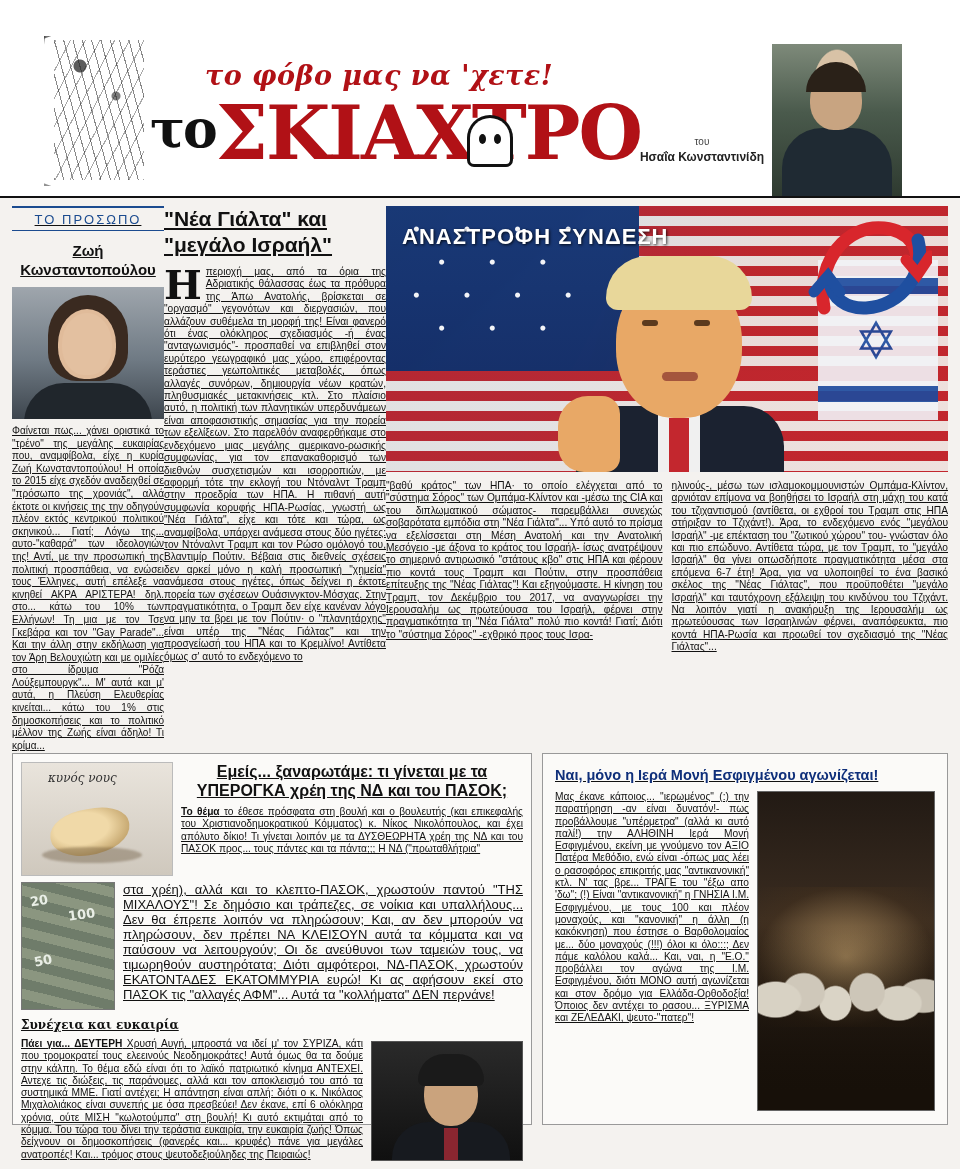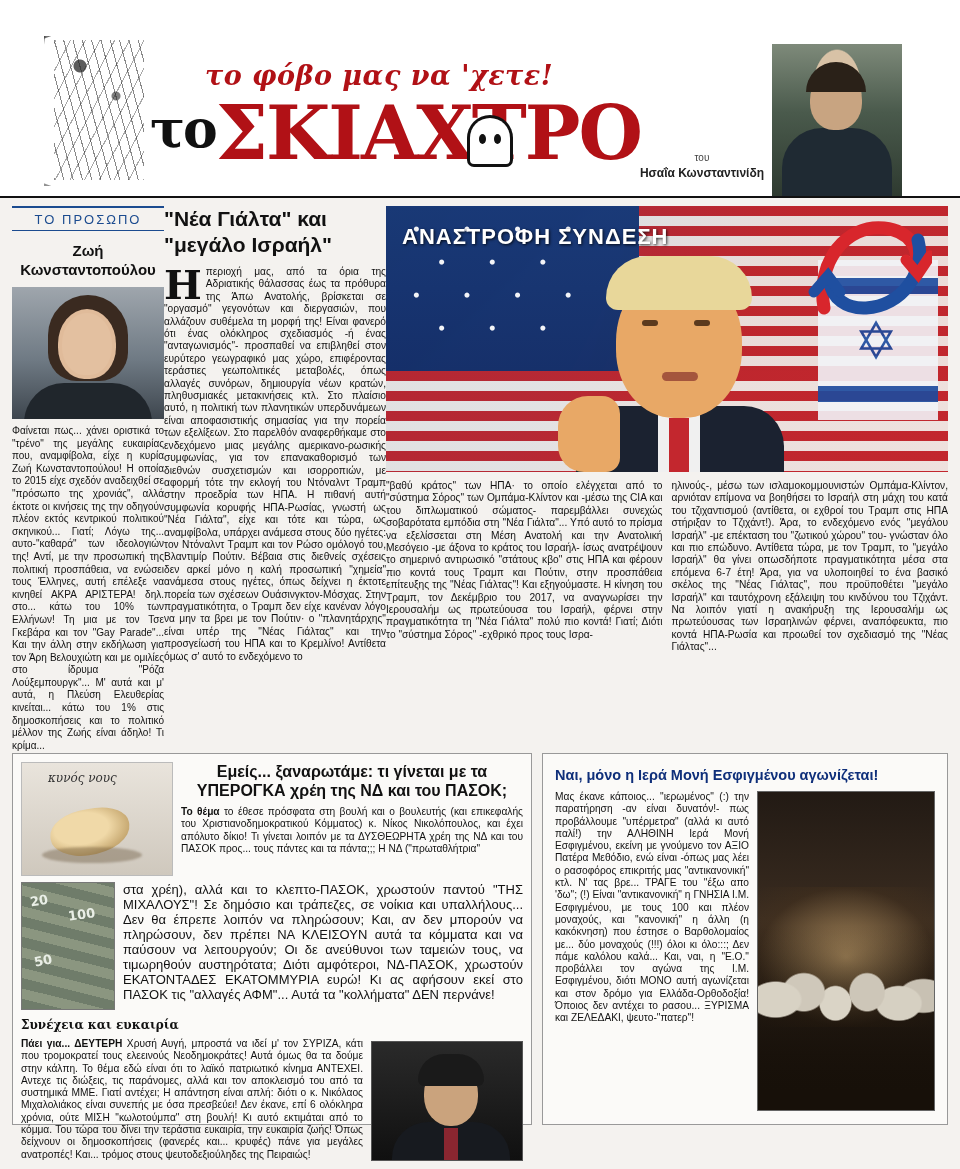--- a/index.html
+++ b/index.html
@@ -15,20 +15,21 @@
     position: relative;
     overflow: hidden;
   }
   .page {
     position: relative;
     width: 960px;
     height: 1169px;
     background: #f4f2ef;
     box-sizing: border-box;
     padding: 0;
+    text-decoration: underline;
   }
 
   
   .masthead {
     position: relative;
     height: 196px;
     background: #ffffff;
     border-bottom: 2px solid #111;
     overflow: hidden;
   }
@@ -103,21 +104,21 @@
     width: 7px; height: 10px;
     background: #111;
     border-radius: 50%;
   }
   .mast-logo-ghost:before { left: 9px; }
   .mast-logo-ghost:after { right: 9px; }
 
   .mast-byline {
     position: absolute;
     right: 196px;
-    top: 152px;
+    top: 136px;
     text-align: center;
     font-size: 11px;
     color: #222;
   }
   .mast-byline .tou {
     display: block;
     font-size: 10px;
     color: #444;
     margin-bottom: 3px;
   }

